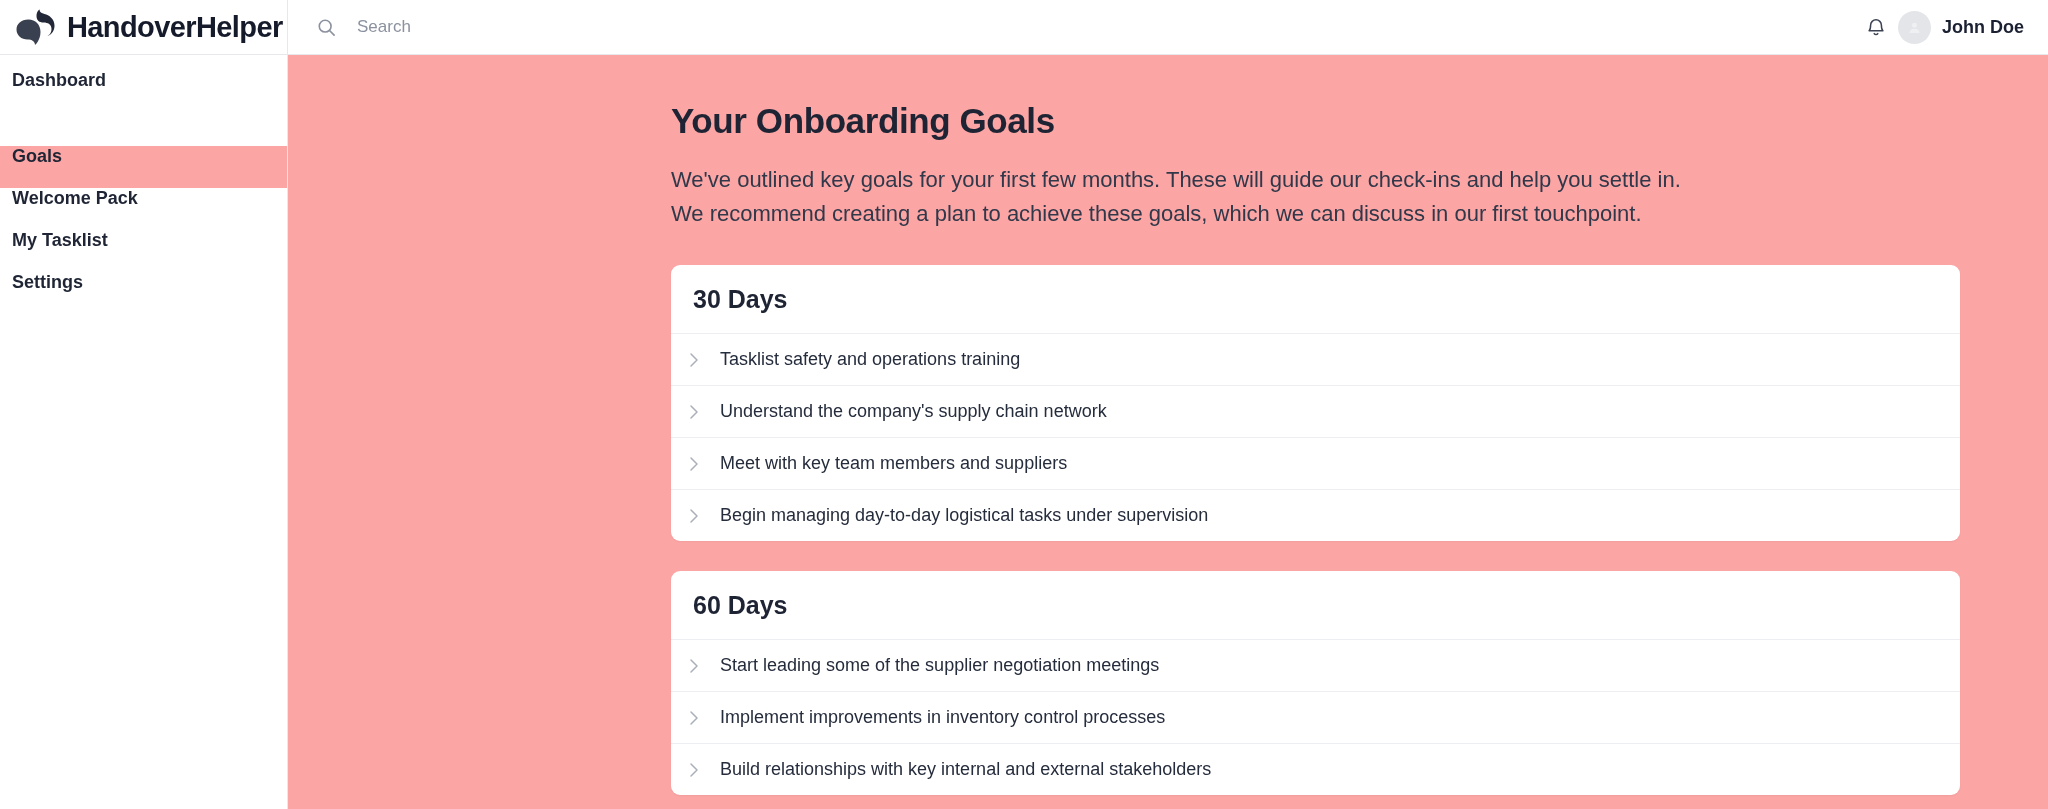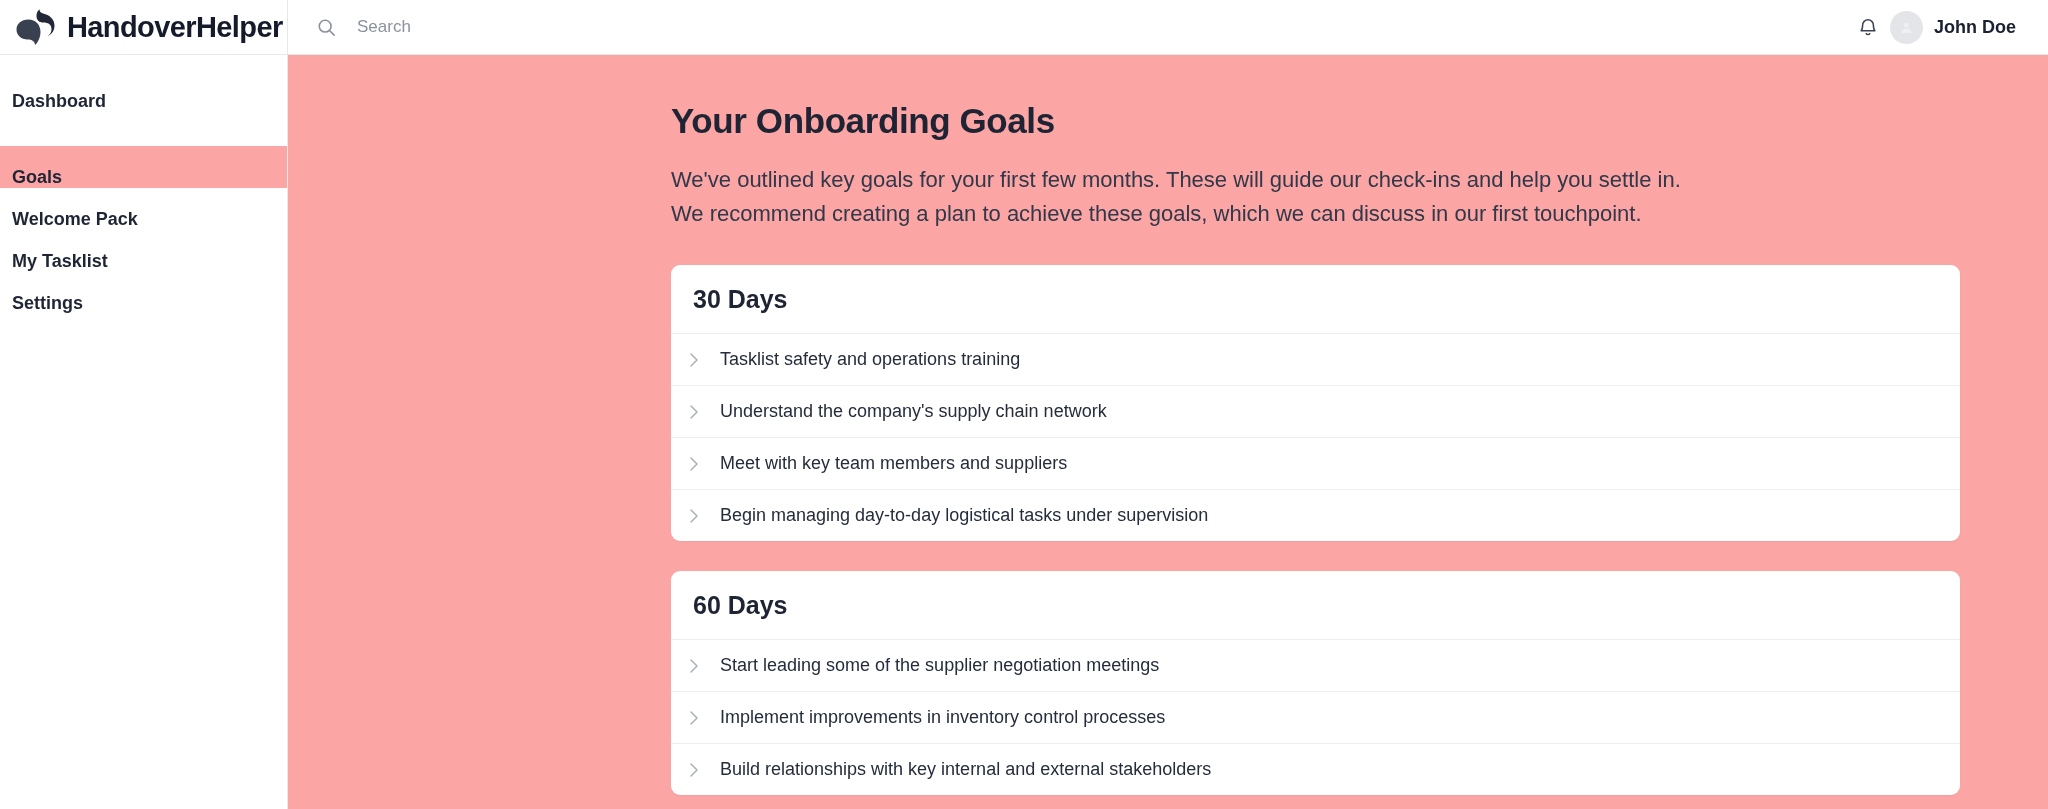--- a/index.html
+++ b/index.html
@@ -38,42 +38,42 @@
   }
   .search-icon { width:19px; height:19px; flex:0 0 19px; }
   .search-input {
     border:none; outline:none; background:transparent;
     font-family:"Liberation Sans", sans-serif;
     font-size:17px; color:#6b7280; width:340px; height:100%;
   }
   .search-input::placeholder { color:#8b919e; }
   .header-right {
     display:flex; align-items:center; gap:11px;
-    padding-right:32px; height:100%;
+    padding-right:24px; height:100%;
   }
   .bell-icon { width:22px; height:22px; flex:0 0 22px; }
   .avatar {
     width:33px; height:33px; border-radius:50%;
     background:#e3e5e9;
     display:flex; align-items:center; justify-content:center;
     flex:0 0 33px;
   }
   .avatar-glyph { width:13px; height:13px; opacity:.45; }
   .user-name { font-size:18px; font-weight:bold; color:#1b2132; white-space:nowrap; }
 
   
   .body-row { display:flex; flex:1; min-height:0; }
   .sidebar {
     width:288px; min-width:288px;
     background:#ffffff;
     border-right:1px solid #e6e8ec;
     padding-top:15px;
   }
   .nav-item {
-    height:42px; display:flex; align-items:flex-end;
+    height:42px; display:flex; align-items:flex-start;
     padding-left:12px;
     font-size:18px; font-weight:bold; color:#1f2535;
     cursor:pointer; white-space:nowrap;
   }
   .nav-item.active { background:#fca5a5;margin-top:34px; }
 
   
   .main {
     flex:1; min-width:0;
     background:#fca5a5;

